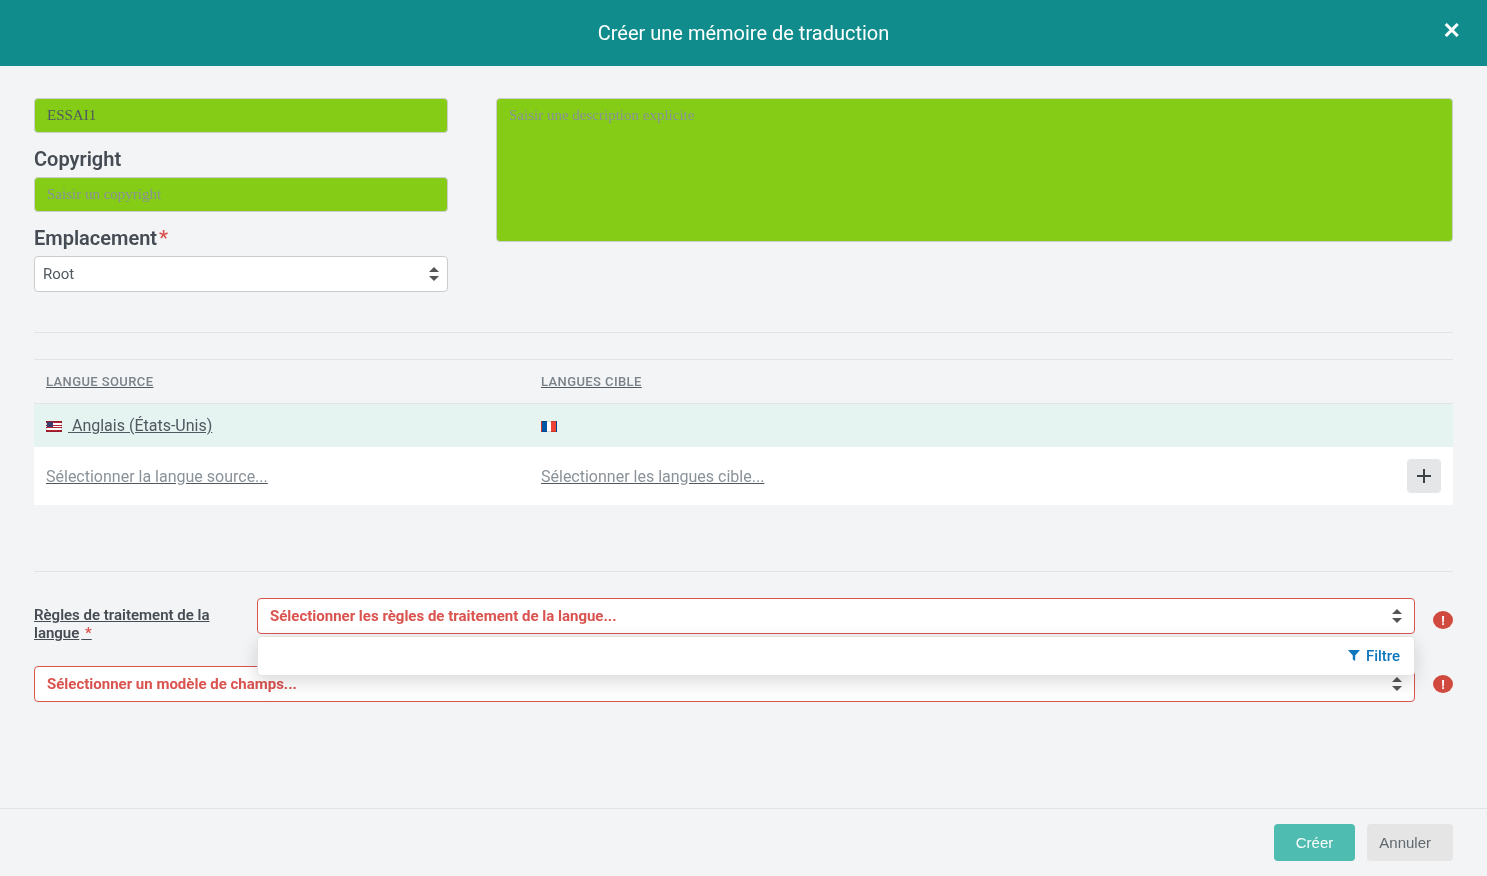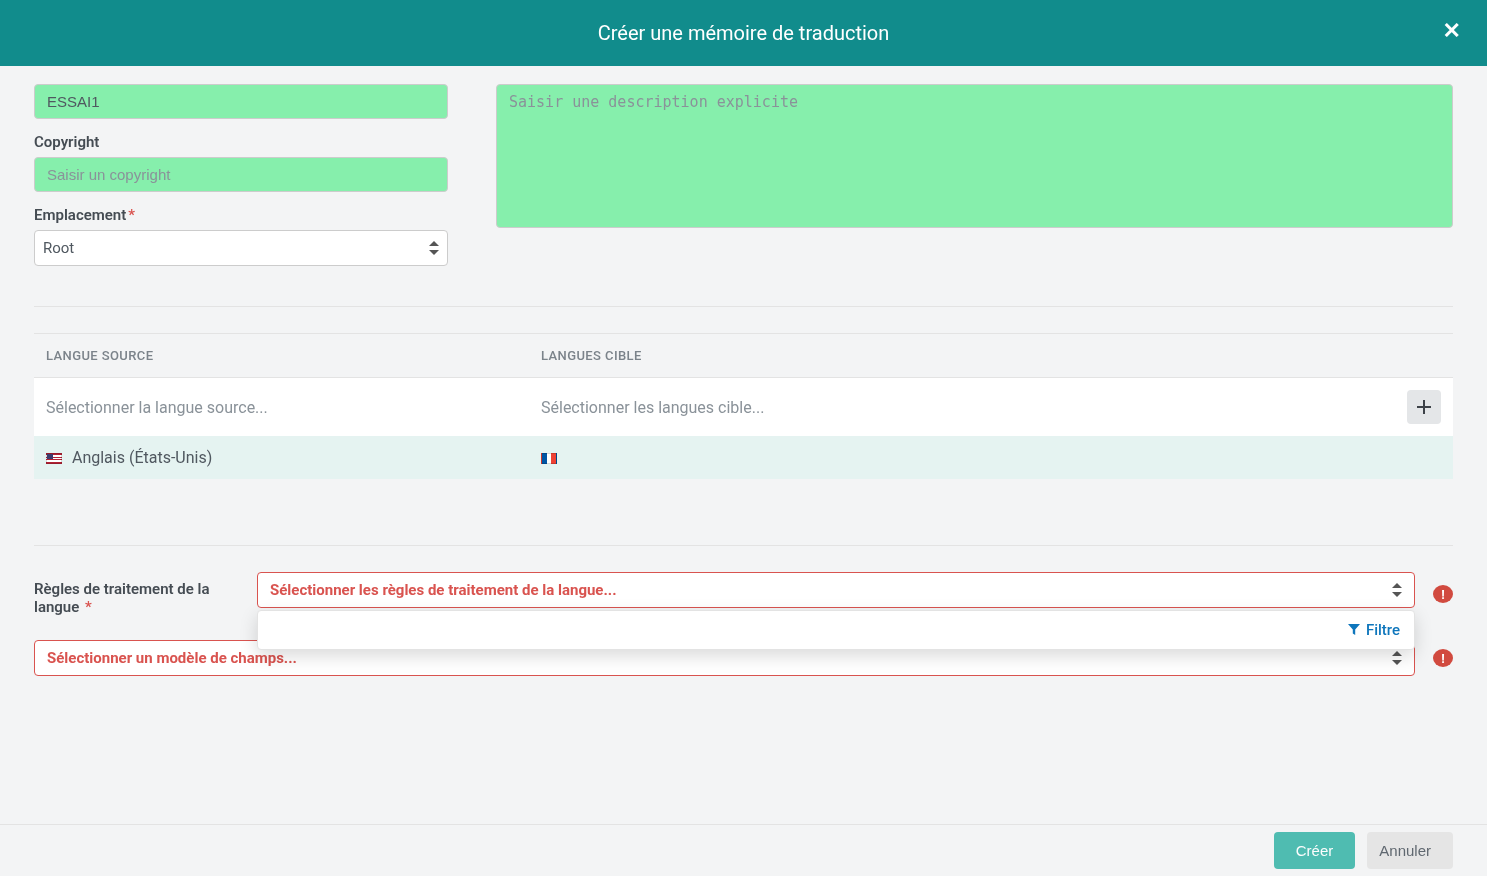--- a/index.html
+++ b/index.html
@@ -57,34 +57,36 @@
   }
   .cols {
     display: flex;
     gap: 48px;
   }
   .col-left { flex: 0 0 414px; }
   .col-right { flex: 1; }
   .field-block { margin-bottom: 14px; }
   .lbl {
     font-weight: 600;
-    font-size: 15px;
+    font-size: 20px;
     color: #454c53;
     display: block;
     margin-bottom: 6px;
+    margin-top: 8px;
   }
   .req { color: var(--red); font-weight: 600; margin-left: 2px;}
   input.txt, textarea.txt {
     width: 100%;
     border: 1px solid var(--border);
     border-radius: 4px;
     padding: 8px 12px;
     font-size: 15px;
     color: var(--text);
-    background: #86efac;
+    background: #84cc16;
+    font-family: Liberation Serif, serif;
   }
   input.txt::placeholder, textarea.txt::placeholder { color: var(--muted); }
   textarea.txt { height: 144px; resize: none; }
   .select-like {
     width: 100%;
     border: 1px solid var(--border);
     border-radius: 4px;
     padding: 8px 8px;
     font-size: 15px;
     color: var(--text);
@@ -107,20 +109,21 @@
   .hr { height: 1px; background: var(--border-light); margin: 26px 0; }
   h2.section {
     font-weight: 400;
     font-size: 24px;
     color: #555c63;
     margin: 28px 0 16px;
   }
   .tbl {
     width: 100%;
     border-top: 1px solid var(--border-light);
+    text-decoration: underline;
   }
   .tbl .thead {
     display: flex;
     padding: 14px 12px;
     border-bottom: 1px solid var(--border-light);
   }
   .th {
     font-size: 13px;
     letter-spacing: 0.4px;
     color: #7b838a;
@@ -171,20 +174,21 @@
     gap: 18px;
     margin-top: 20px;
     position: relative;
   }
   .form-row .row-lbl {
     flex: 0 0 205px;
     font-weight: 600;
     font-size: 15px;
     color: #454c53;
     padding-top: 8px;
+    text-decoration: underline;
   }
   .select-red {
     flex: 1;
     border: 1px solid var(--red);
     border-radius: 4px;
     padding: 8px 12px;
     font-size: 15px;
     color: var(--red);
     background: #fff;
     display: flex;
@@ -224,21 +228,21 @@
     font-weight: 500;
     font-size: 15px;
     display: inline-flex;
     align-items: center;
     gap: 6px;
     cursor: pointer;
   }
   .modal-footer {
     position: absolute;
     bottom: 0; left: 0; right: 0;
-    height: 52px;
+    height: 68px;
     border-top: 1px solid var(--border-light);
     background: #f3f4f5;
     display: flex;
     justify-content: flex-end;
     align-items: center;
     gap: 12px;
     padding: 0 34px;
   }
   .btn {
     border: none;
@@ -300,42 +304,42 @@
   <div class="hr"></div>
 
 
   <div class="tbl">
     <div class="thead">
       <div class="th col-src">LANGUE SOURCE</div>
       <div class="th col-tgt">LANGUES CIBLE</div>
       <div class="th col-act"></div>
     </div>
 
+    <div class="trow alt">
+      <div class="col-src">
+        <span class="flag flag-us"></span>
+        <span>Anglais (États-Unis)</span>
+      </div>
+      <div class="col-tgt">
+        <span class="flag flag-fr"></span>
+      </div>
+      <div class="col-act"></div>
+    </div>
+
     <div class="trow">
       <div class="col-src muted-txt">Sélectionner la langue source...</div>
       <div class="col-tgt muted-txt">Sélectionner les langues cible...</div>
       <div class="col-act">
         <span class="plusbtn">
           <svg width="14" height="14" viewBox="0 0 14 14">
               <path d="M6 0h2v6h6v2H8v6H6V8H0V6h6z" fill="#3d4248"></path>
             </svg>
         </span>
       </div>
     </div>
-
-    <div class="trow alt">
-      <div class="col-src">
-        <span class="flag flag-us"></span>
-        <span>Anglais (États-Unis)</span>
-      </div>
-      <div class="col-tgt">
-        <span class="flag flag-fr"></span>
-      </div>
-      <div class="col-act"></div>
-    </div>
   </div>
 
   <div style="height:40px"></div>
   <div class="hr"></div>
 
   <div class="form-row">
     <div class="row-lbl">
       <span>Règles de traitement de la langue</span><span class="req"> *</span>
     </div>
     <div class="select-red">

